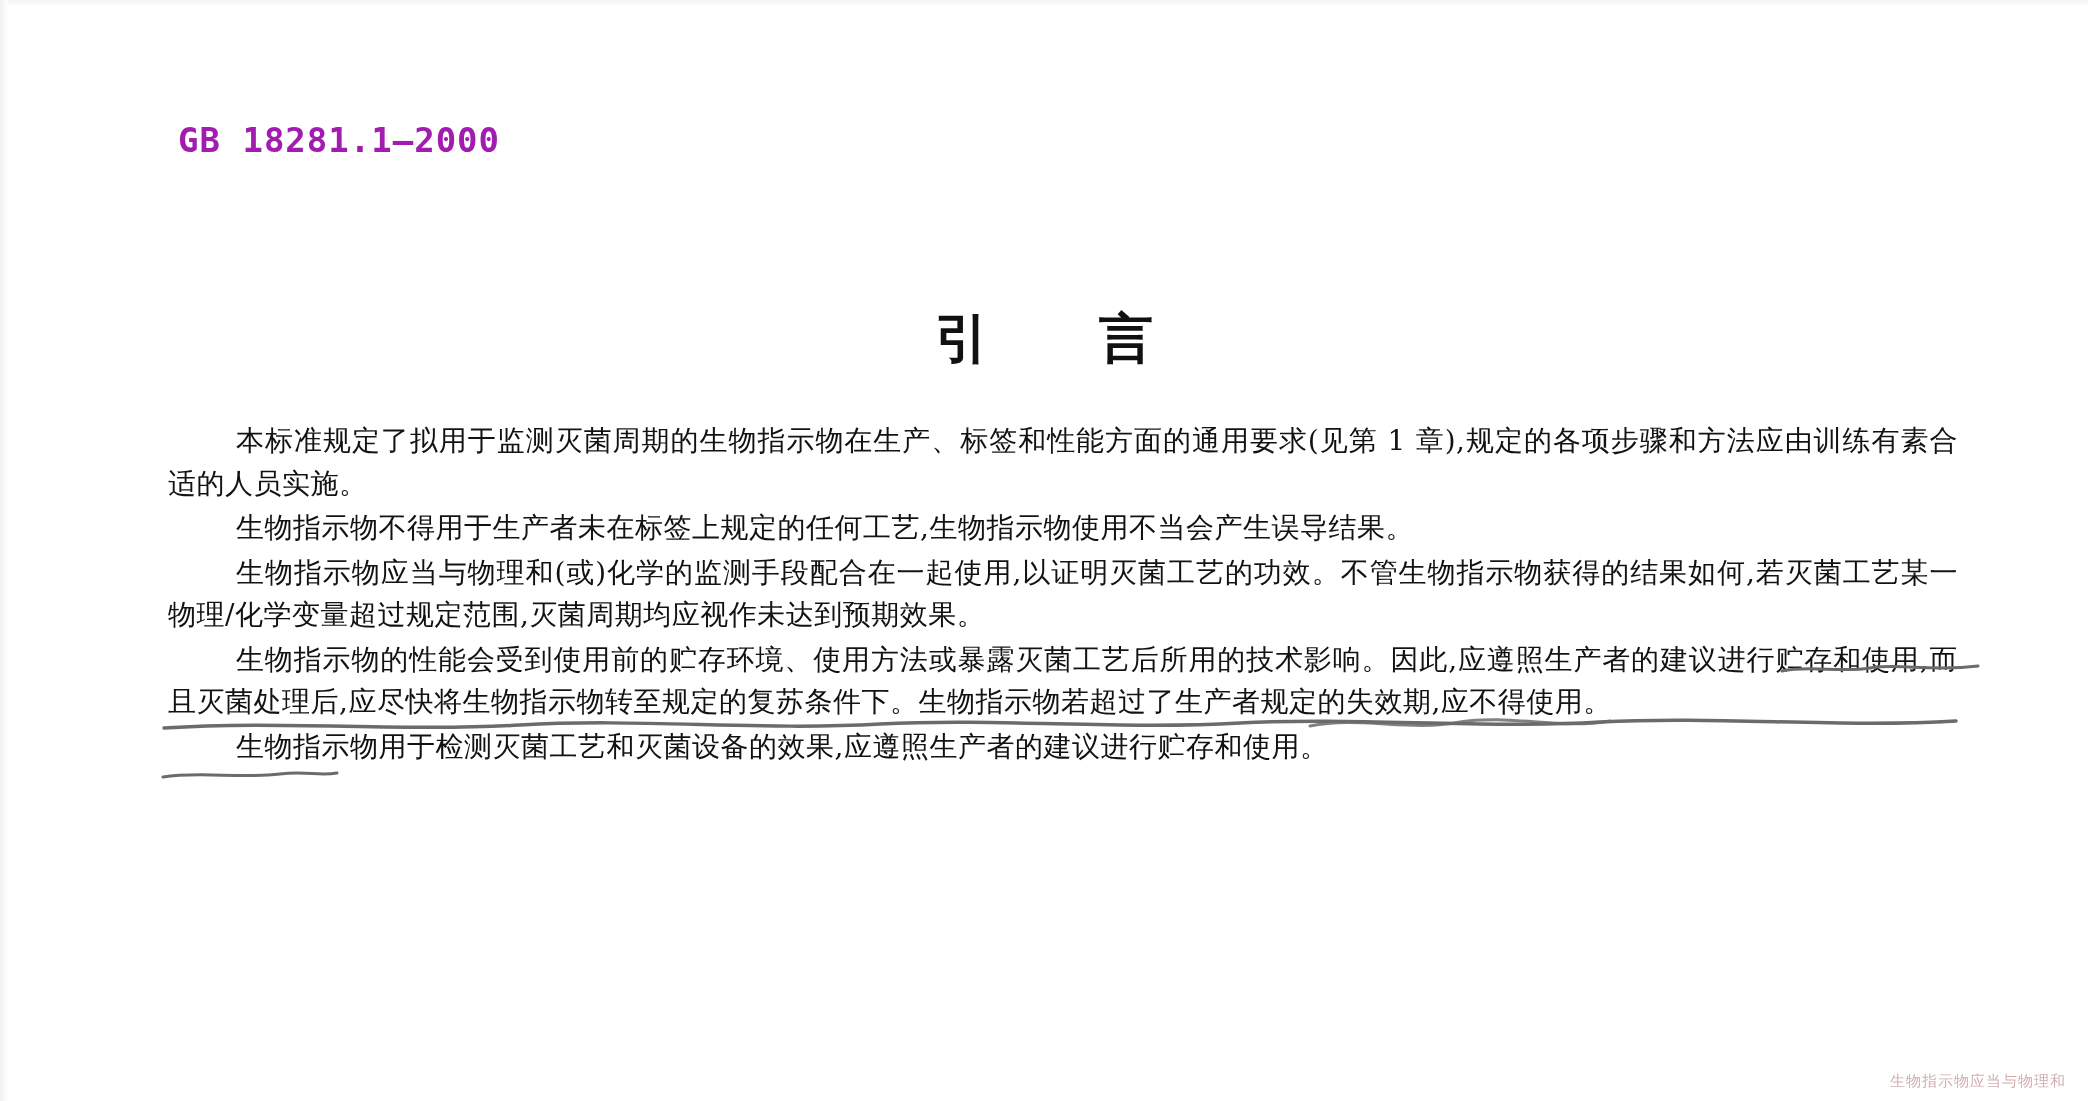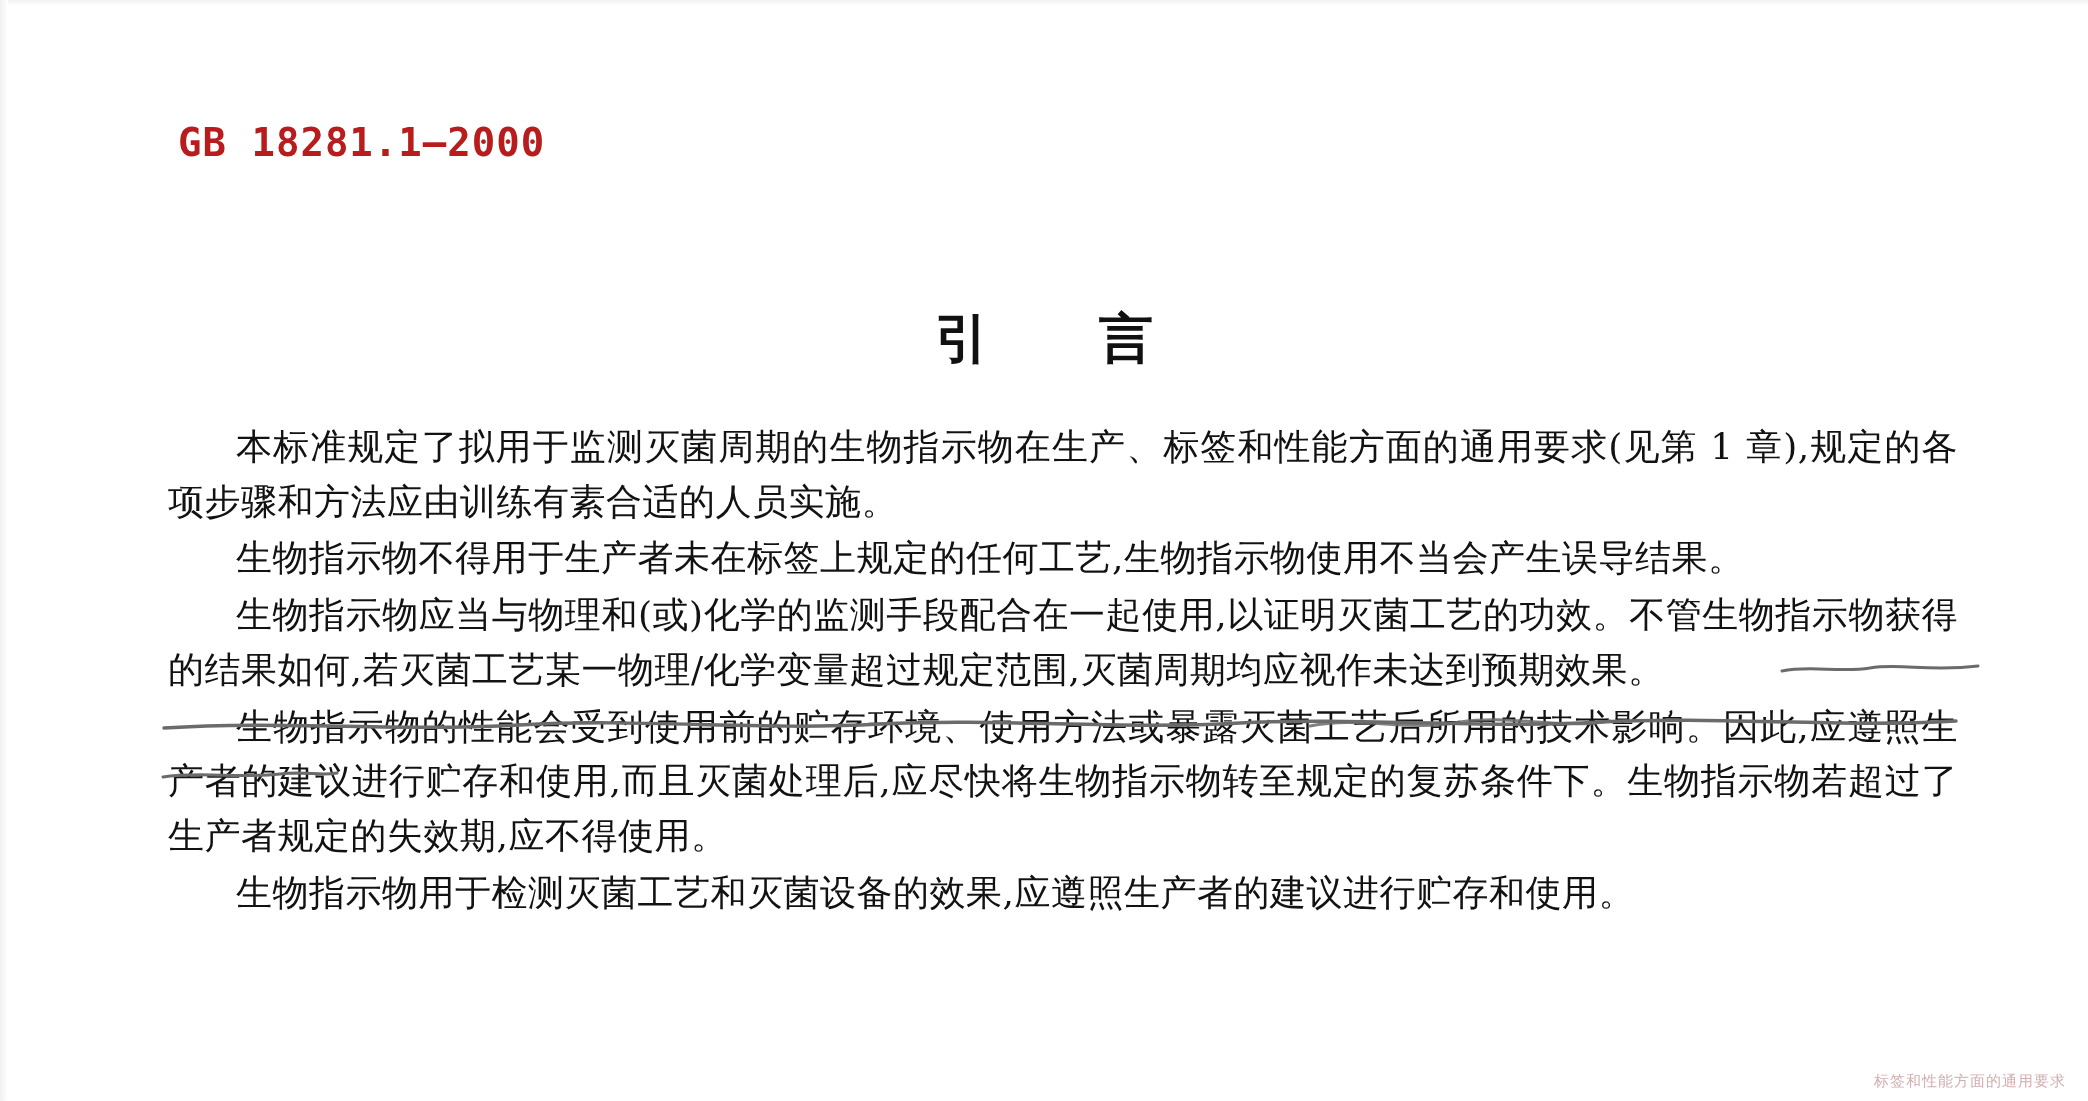--- a/index.html
+++ b/index.html
@@ -16,24 +16,24 @@
     font-family: "DejaVu Serif", "Liberation Serif", serif;
     color: #0d0d0d;
   }
 
   
   .std-number {
     position: absolute;
     left: 178px;
     top: 120px;
     font-family: "DejaVu Sans Mono", "Liberation Mono", monospace;
-    font-size: 39px;
+    font-size: 34px;
     font-weight: bold;
     letter-spacing: 1px;
-    color: #b91c1c;
+    color: #a21caf;
     white-space: nowrap;
   }
 
   
   .doc-title {
     position: absolute;
     left: 0;
     right: 0;
     top: 290px;
     text-align: center;
@@ -49,21 +49,21 @@
   }
 
   
   .body-block {
     position: absolute;
     left: 168px;
     top: 420px;
     width: 1790px;
   }
   .para {
-    font-size: 36px;
+    font-size: 28px;
     line-height: 1.52;
     text-align: justify;
     text-justify: inter-ideograph;
     margin: 0 0 2px 0;
     letter-spacing: 0.5px;
     color: #121212;
   }
   .para.indent {
     text-indent: 68px;
   }
@@ -136,15 +136,15 @@
       <path d="M1150,14 C1200,4 1250,20 1300,10 C1350,2 1400,18 1450,9" fill="none" stroke="#6b6b6b" stroke-width="3" stroke-linecap="round" opacity="0.85"></path>
     </svg>
   </div>
 
   <div class="squiggle" style="left:160px; top:766px;">
     <svg width="180" height="18" viewBox="0 0 180 18">
       <path d="M3,11 C40,5 80,13 120,8 C145,5 160,10 177,7" fill="none" stroke="#6b6b6b" stroke-width="3" stroke-linecap="round"></path>
     </svg>
   </div>
 
-  <div class="watermark">标签和性能方面的通用要求</div>
+  <div class="watermark">生物指示物应当与物理和</div>
 
 </div>
 
 </body></html>

